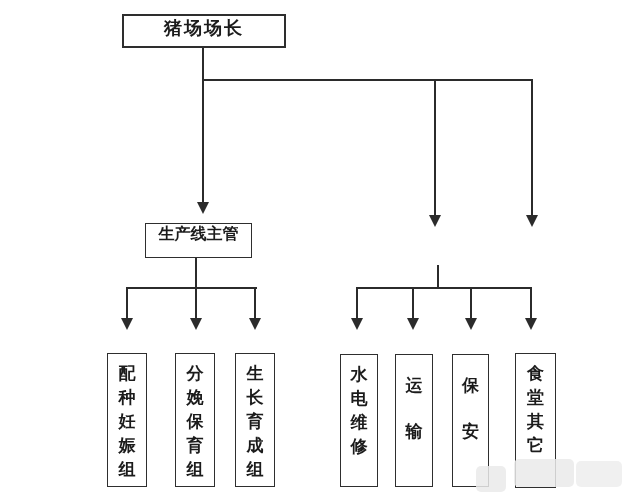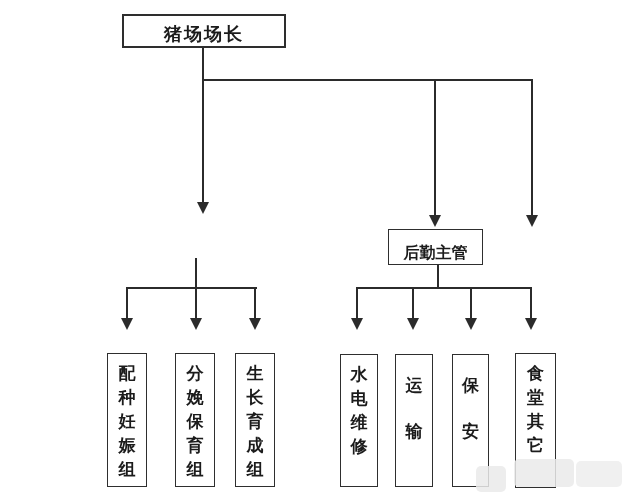--- a/index.html
+++ b/index.html
@@ -22,21 +22,21 @@
   
   .arrow{
     position:absolute;width:0;height:0;z-index:2;
     border-left:6px solid transparent;border-right:6px solid transparent;
     border-top:12px solid var(--line);
   }
   
   .box{
     position:absolute;box-sizing:border-box;background:var(--background);
     border:2px solid var(--box-border);
-    display:flex;align-items:flex-end;justify-content:center;
+    display:flex;align-items:flex-start;justify-content:center;
     font-weight:bold;z-index:3;
   }
   .box.root{left:122px;top:14px;width:164px;height:34px;font-size:18px;letter-spacing:2px;}
   .box.prod{left:145px;top:223px;width:107px;height:35px;font-size:16px;border-width:1.5px;}
   .box.logi{left:388px;top:229px;width:95px;height:36px;font-size:16px;border-width:1.5px;}
   .box.fin {left:497px;top:229px;width:72px;height:36px;font-size:16px;border-width:1.5px;letter-spacing:1px;}
   
   .vbox{
     position:absolute;box-sizing:border-box;background:var(--background);
     border:1.5px solid var(--box-border);
@@ -69,22 +69,22 @@
 
   <div class="line v" style="left:202px;top:48px;height:32px"></div>
   <div class="line h" style="left:202px;top:79px;width:331px"></div>
   <div class="line v" style="left:202px;top:79px;height:124px"></div>
   <div class="arrow" style="left:197px;top:202px"></div>
   <div class="line v" style="left:434px;top:79px;height:137px"></div>
   <div class="arrow" style="left:429px;top:215px"></div>
   <div class="line v" style="left:531px;top:79px;height:137px"></div>
   <div class="arrow" style="left:526px;top:215px"></div>
 
-  <div class="box logi">
-    <span>后勤主管</span>
+  <div class="box prod">
+    <span>生产线主管</span>
   </div>
 
   <div class="line v" style="left:195px;top:258px;height:31px"></div>
   <div class="line h" style="left:126px;top:287px;width:131px"></div>
   <div class="line v" style="left:126px;top:287px;height:32px"></div>
   <div class="arrow" style="left:121px;top:318px"></div>
   <div class="line v" style="left:195px;top:287px;height:32px"></div>
   <div class="arrow" style="left:190px;top:318px"></div>
   <div class="line v" style="left:254px;top:287px;height:32px"></div>
   <div class="arrow" style="left:249px;top:318px"></div>

